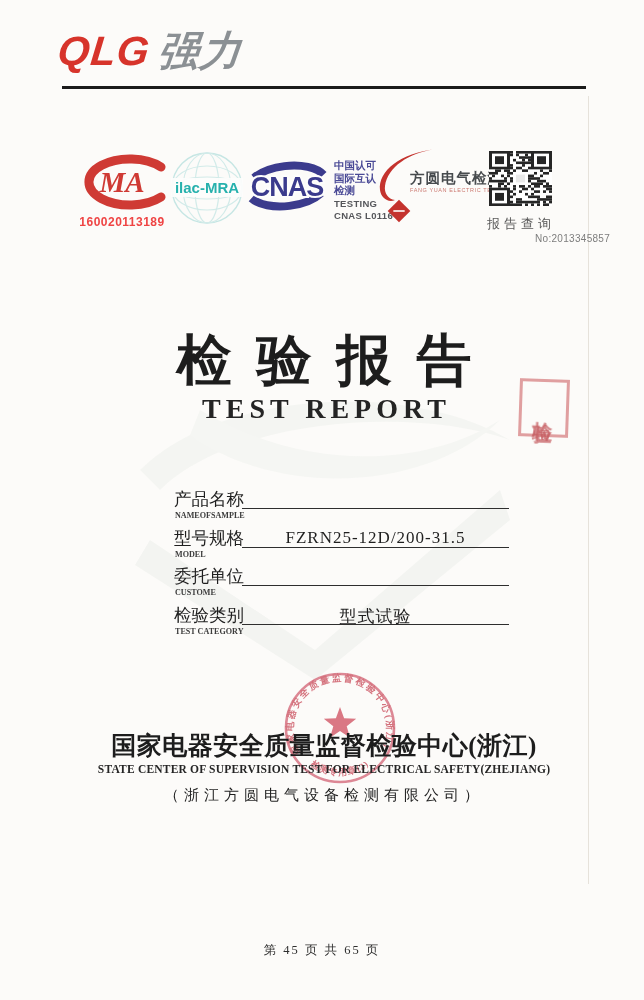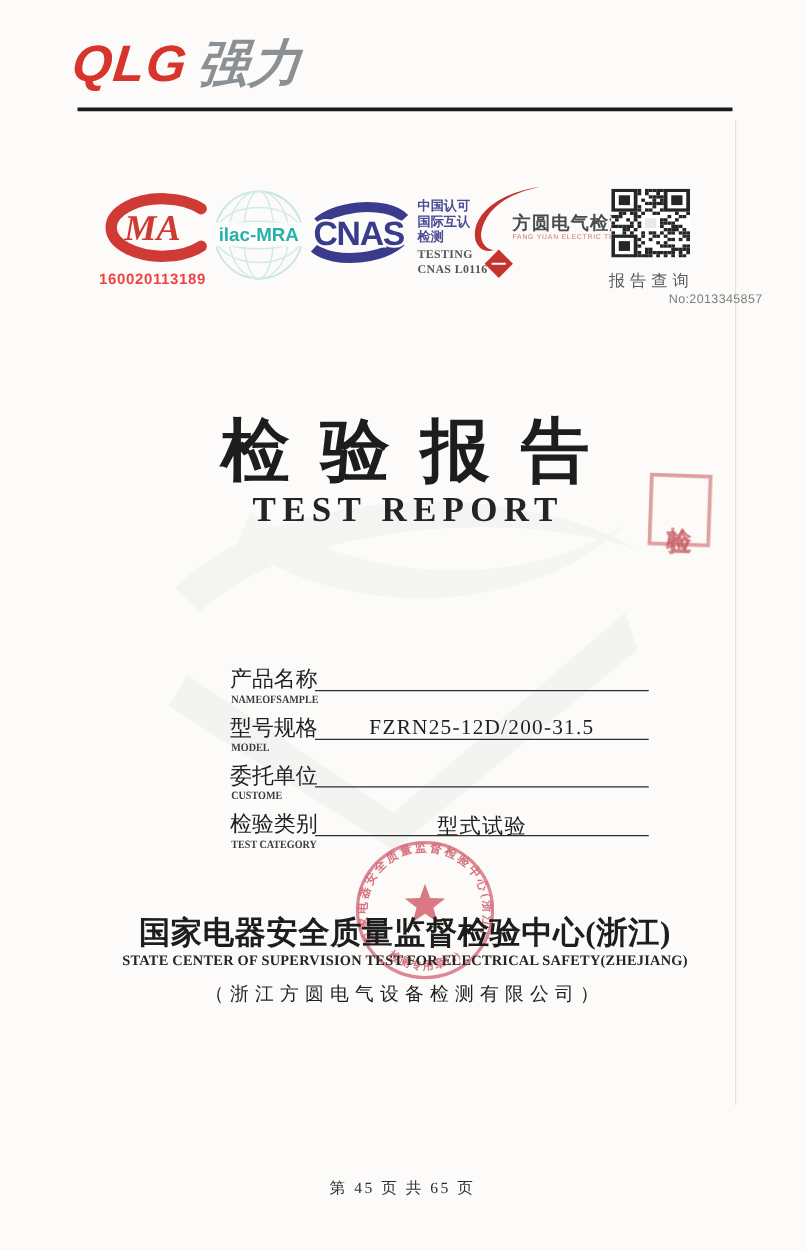--- a/index.html
+++ b/index.html
@@ -24,21 +24,21 @@
   .watermark{left:80px;top:350px;opacity:.65;z-index:0;}
 
   
   .cma{left:76px;top:154px;width:92px;text-align:center;}
   .cma-number{margin-top:1px;font-family:"Liberation Sans",sans-serif;
               font-weight:bold;font-size:12px;color:#ef4444;letter-spacing:.5px;}
   .ilac{left:170px;top:150px;}
   .cnas-logo{left:241px;top:158px;}
   .cnas-text{left:334px;top:160px;font-size:10.5px;line-height:12.5px;
              color:#4a4a96;font-weight:bold;white-space:nowrap;}
-  .cnas-text .en{color:#55565a;font-family:Liberation Serif, serif;
+  .cnas-text .en{color:#55565a;font-family:Liberation Sans, sans-serif;
                  font-size:9.5px;letter-spacing:.3px;}
   .fy{left:362px;top:143px;width:116px;height:88px;}
   .fy-name{position:absolute;left:48px;top:26px;font-size:14.5px;font-weight:bold;
            color:#474b4e;letter-spacing:1px;white-space:nowrap;}
   .fy-en{position:absolute;left:48px;top:44px;font-size:5.5px;color:#cc7a72;
          letter-spacing:.6px;white-space:nowrap;font-family:"Liberation Sans",sans-serif;}
   .qr{left:487px;top:151px;width:66px;text-align:center;}
   .qr-caption{margin-top:5px;font-size:13px;color:#5a5a5a;letter-spacing:4px;white-space:nowrap;}
   .qr-number{font-size:10px;color:#7d7d7d;letter-spacing:.3px;font-family:"Liberation Sans",sans-serif;padding-left:48px;}
 
@@ -52,21 +52,21 @@
 
   
   .side-stamp{left:519px;top:379px;width:44px;height:52px;z-index:1;
               border:3px solid rgba(201,84,88,.65);transform:rotate(2deg);
               display:flex;align-items:center;justify-content:center;
               filter:blur(.4px);opacity:.85;}
   .side-stamp span{writing-mode:vertical-rl;font-size:20px;font-weight:bold;
                    color:rgba(190,70,75,.75);letter-spacing:2px;}
 
   
-  .frow{left:184px;width:335px;height:34px;z-index:2;margin-top:44px;}
+  .frow{left:174px;width:335px;height:34px;z-index:2;}
   .flabel{position:absolute;left:0;top:0;font-size:17.5px;color:#1f1f1f;white-space:nowrap;}
   .fline{position:absolute;left:68px;right:0;top:21px;border-bottom:1.5px solid #2e2e2e;}
   .fvalue{position:absolute;left:68px;right:0;top:2px;text-align:center;
           font-size:17px;color:#1f1f1f;white-space:nowrap;letter-spacing:1px;}
   .frow.first .fvalue{text-align:left;font-size:14px;top:5px;letter-spacing:0;}
   .fsub{position:absolute;left:1px;top:23px;font-size:9px;color:#3c3c3c;
         font-weight:bold;white-space:nowrap;transform:scaleX(.9);transform-origin:left;}
 
   
   .round-stamp{left:272px;top:662px;z-index:1;opacity:.88;}

